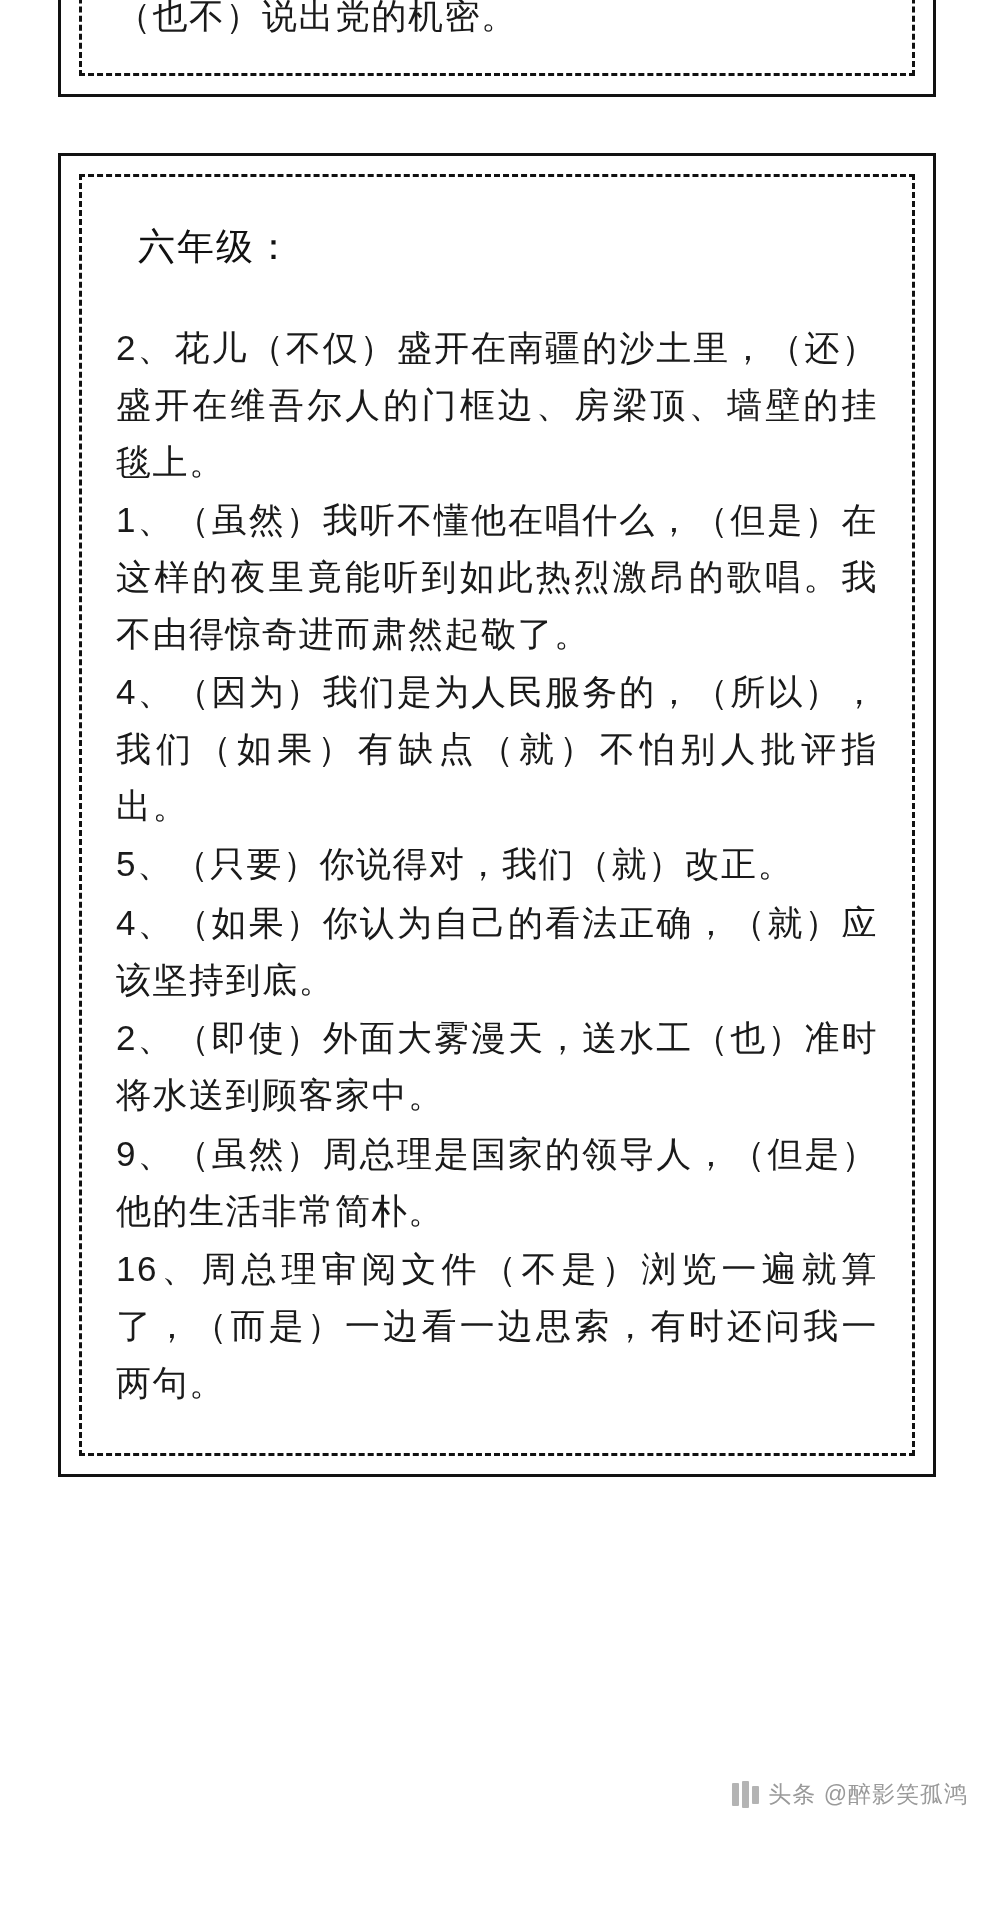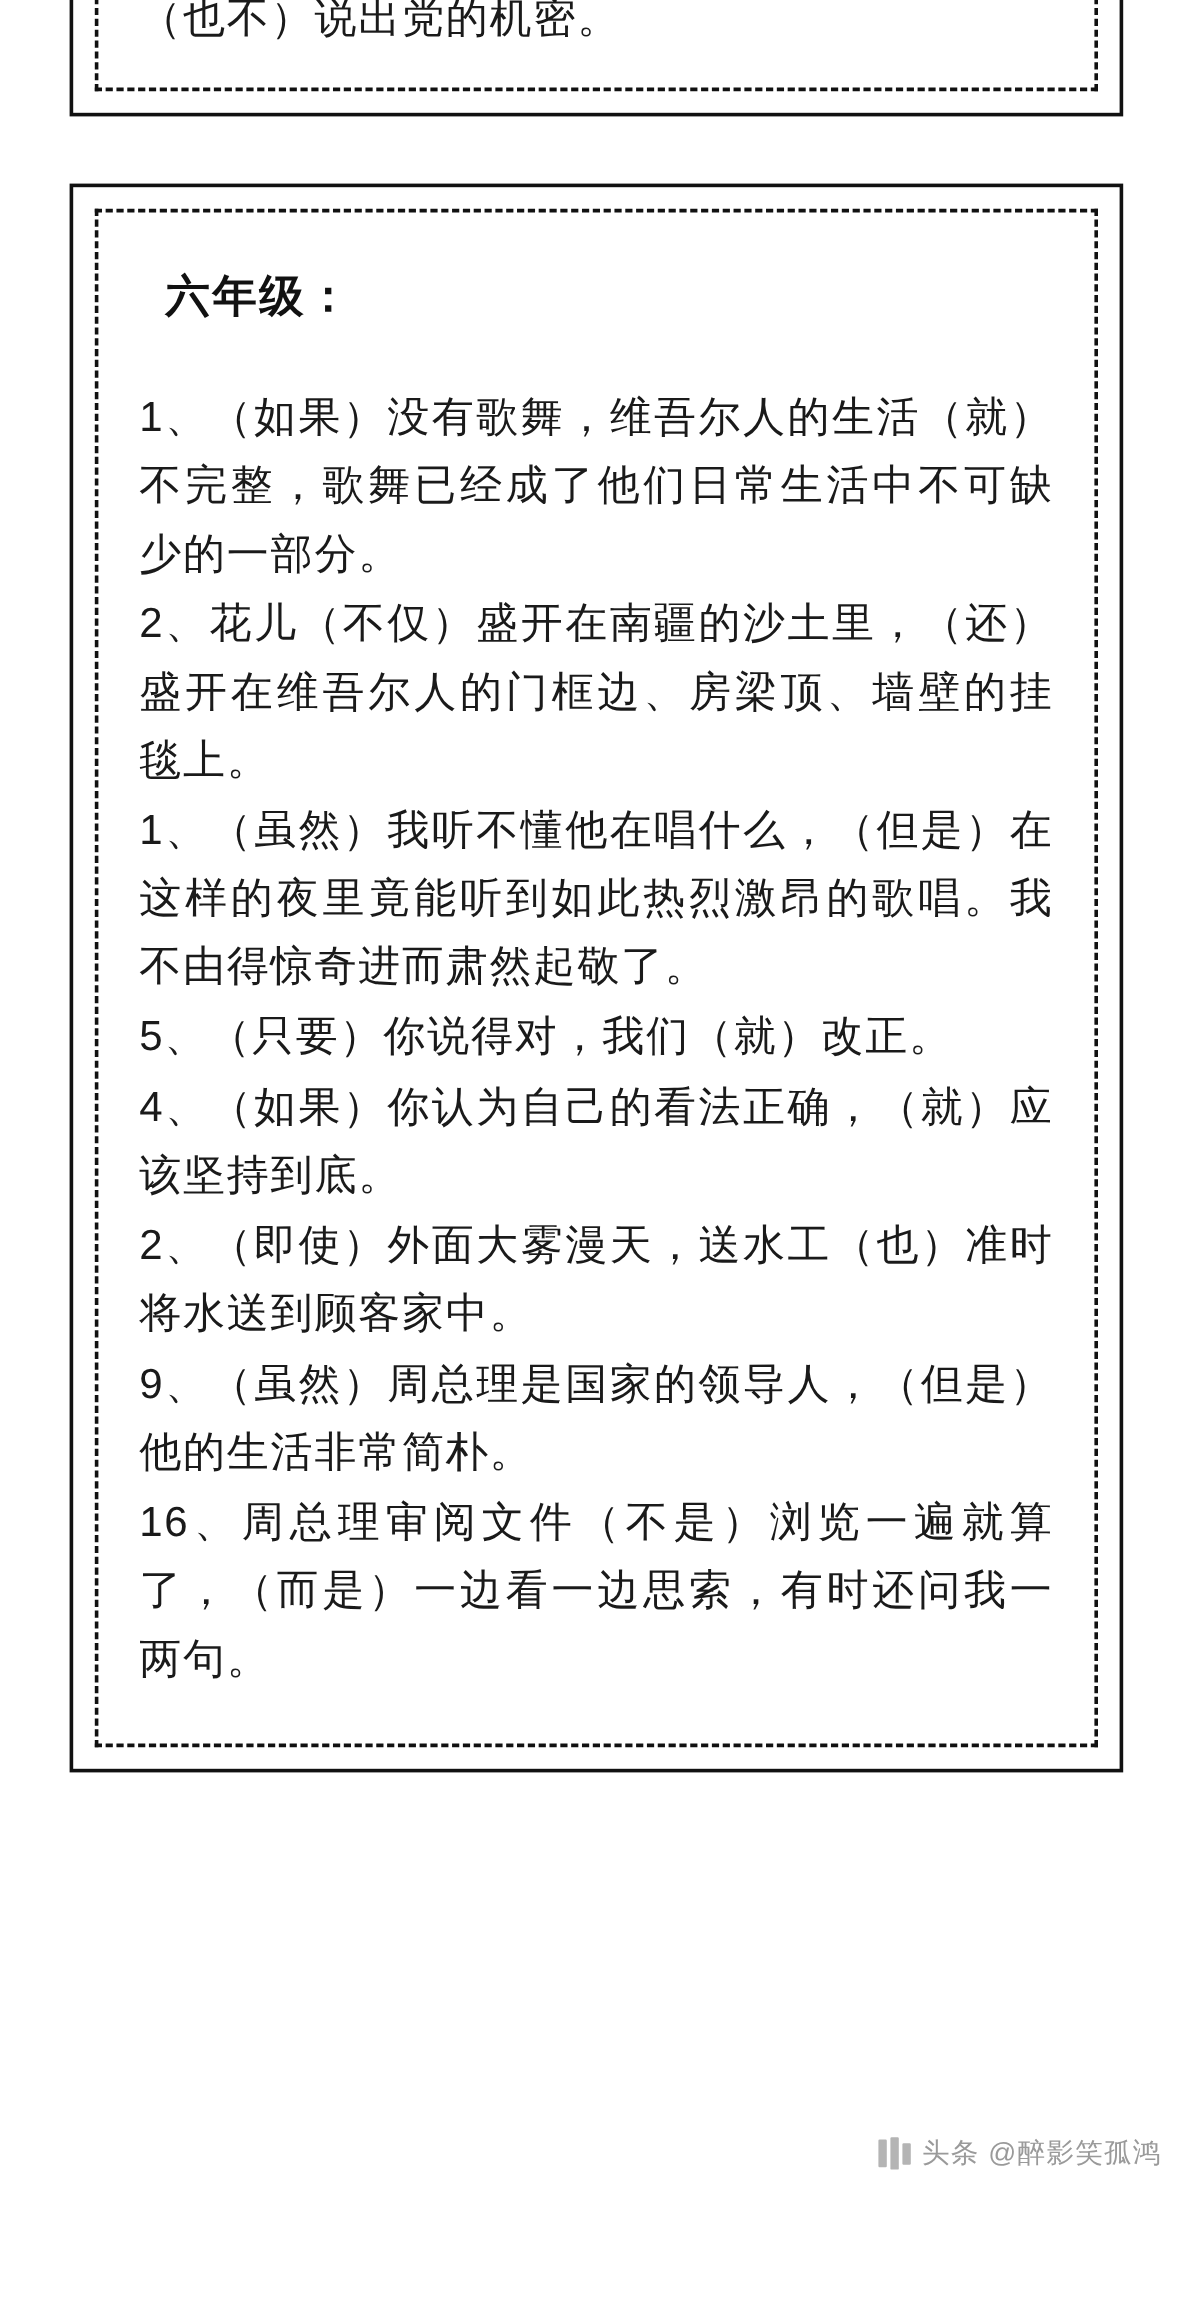--- a/index.html
+++ b/index.html
@@ -48,21 +48,21 @@
     padding-top: 60px;
     padding-bottom: 28px;
   }
 
   .card-second {
     margin-top: 56px;
   }
 
   .heading {
     font-size: 37px;
-    font-weight: bold;
+    font-weight: normal;
     letter-spacing: 2px;
     line-height: 1.5;
     margin: 8px 0 46px 22px;
     color: #111111;
   }
 
   .line {
     font-size: 35px;
     line-height: 1.62;
     letter-spacing: 1.5px;
@@ -115,23 +115,23 @@
   <div class="card card-top">
     <div class="card-inner">
       <div class="line-clip">（也不）说出党的机密。</div>
     </div>
   </div>
 
   <div class="card card-second">
     <div class="card-inner">
       <div class="heading">六年级：</div>
 
-      <div class="line">1、（如果）没有歌舞，维吾尔人的生活（就）不完整，歌舞已经成了他们日常生活中不可缺少的一部分。</div>
       <div class="line">2、花儿（不仅）盛开在南疆的沙土里，（还）盛开在维吾尔人的门框边、房梁顶、墙壁的挂毯上。</div>
       <div class="line">1、（虽然）我听不懂他在唱什么，（但是）在这样的夜里竟能听到如此热烈激昂的歌唱。我不由得惊奇进而肃然起敬了。</div>
+      <div class="line">4、（因为）我们是为人民服务的，（所以），我们（如果）有缺点（就）不怕别人批评指出。</div>
       <div class="line">5、（只要）你说得对，我们（就）改正。</div>
       <div class="line">4、（如果）你认为自己的看法正确，（就）应该坚持到底。</div>
       <div class="line">2、（即使）外面大雾漫天，送水工（也）准时将水送到顾客家中。</div>
       <div class="line">9、（虽然）周总理是国家的领导人，（但是）他的生活非常简朴。</div>
       <div class="line">16、周总理审阅文件（不是）浏览一遍就算了，（而是）一边看一边思索，有时还问我一两句。</div>
     </div>
   </div>
 
   <div class="watermark">
     <span class="wm-logo">

